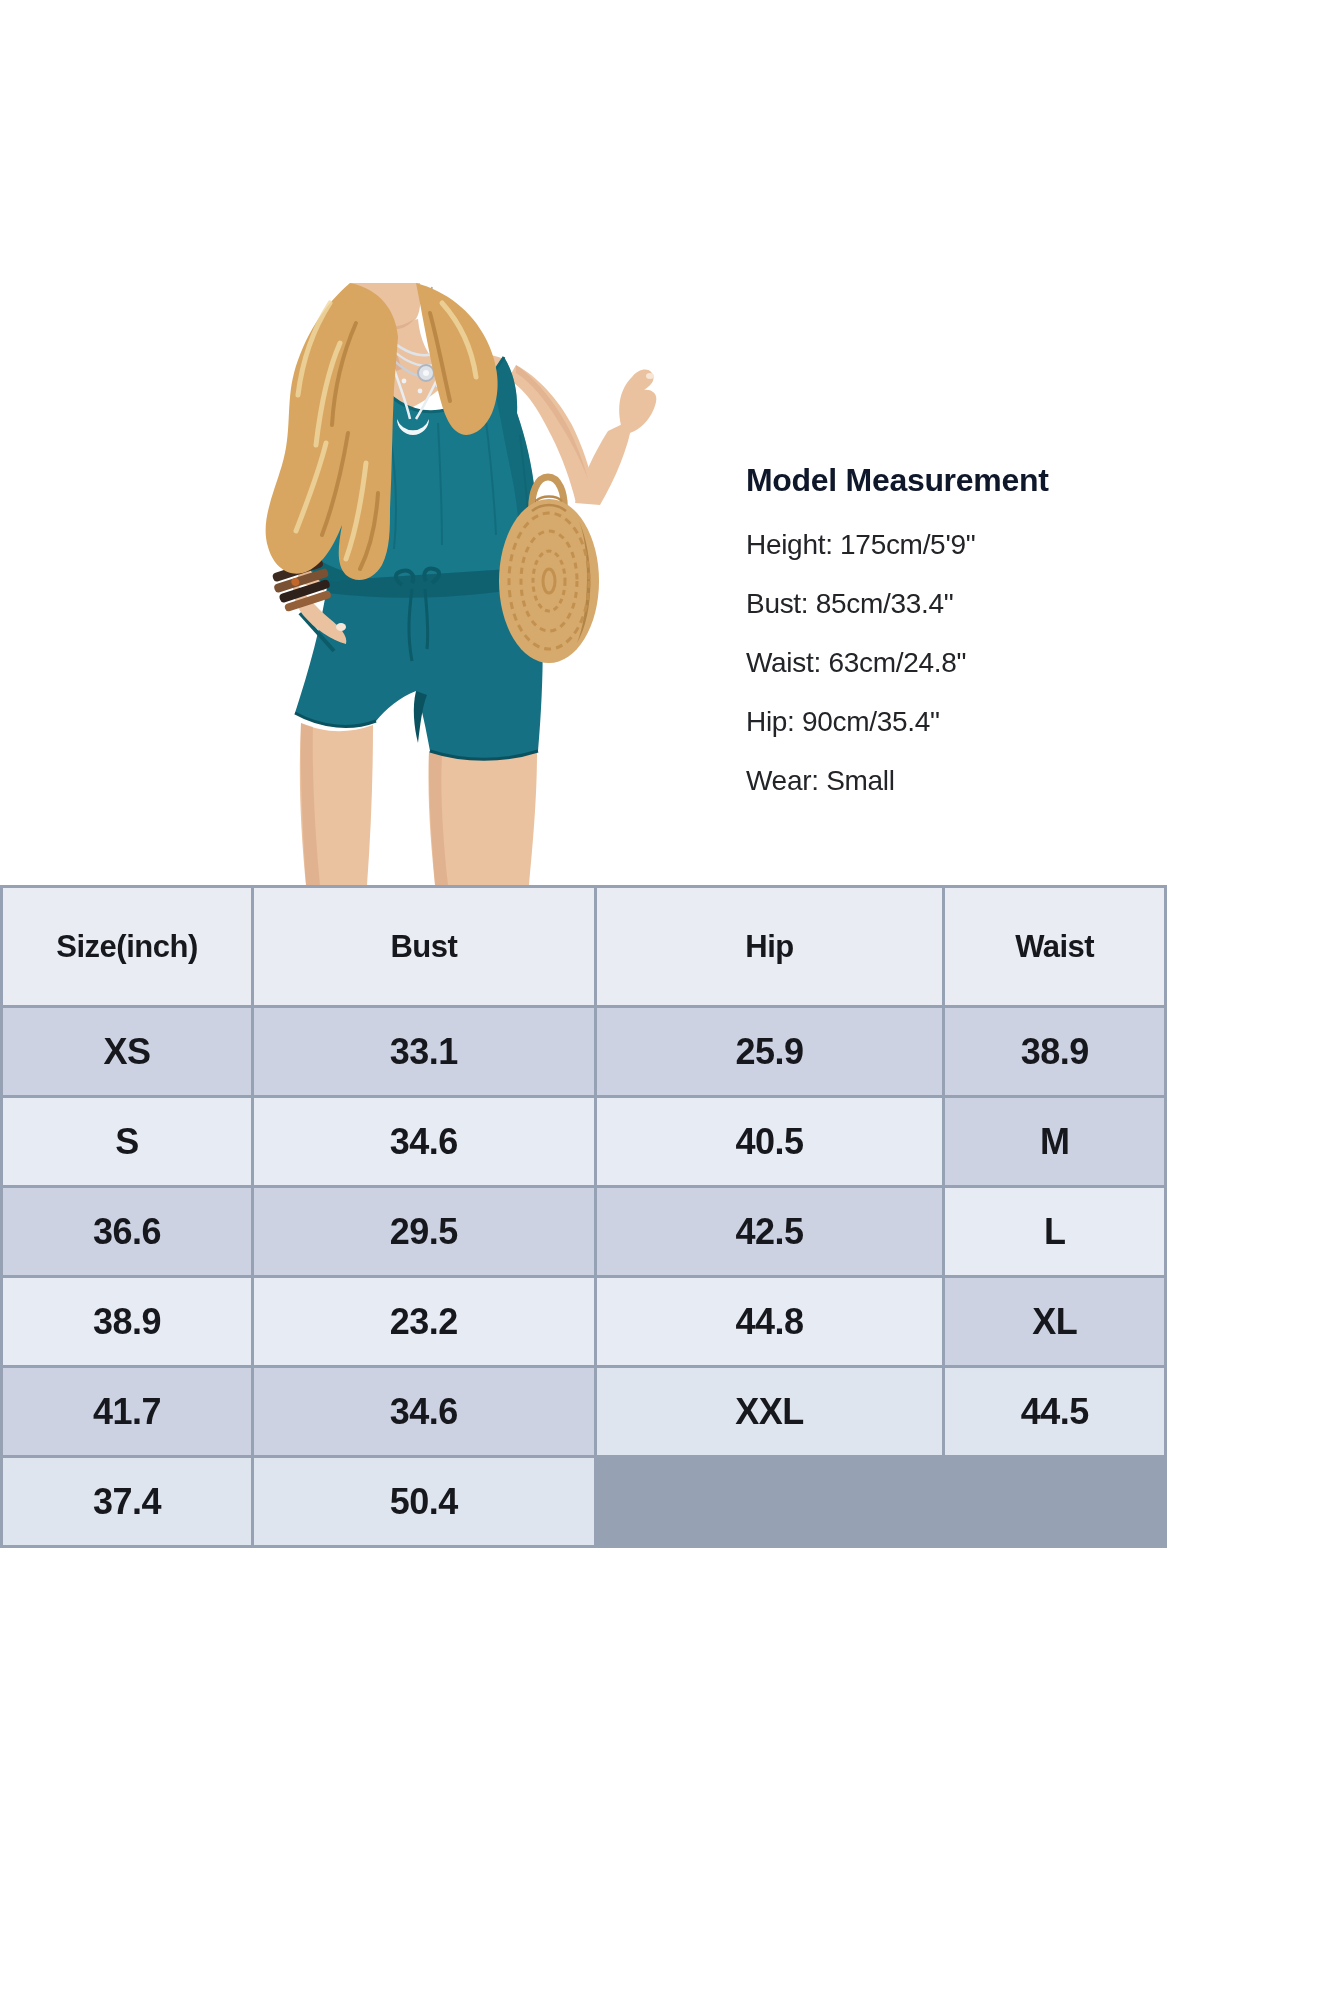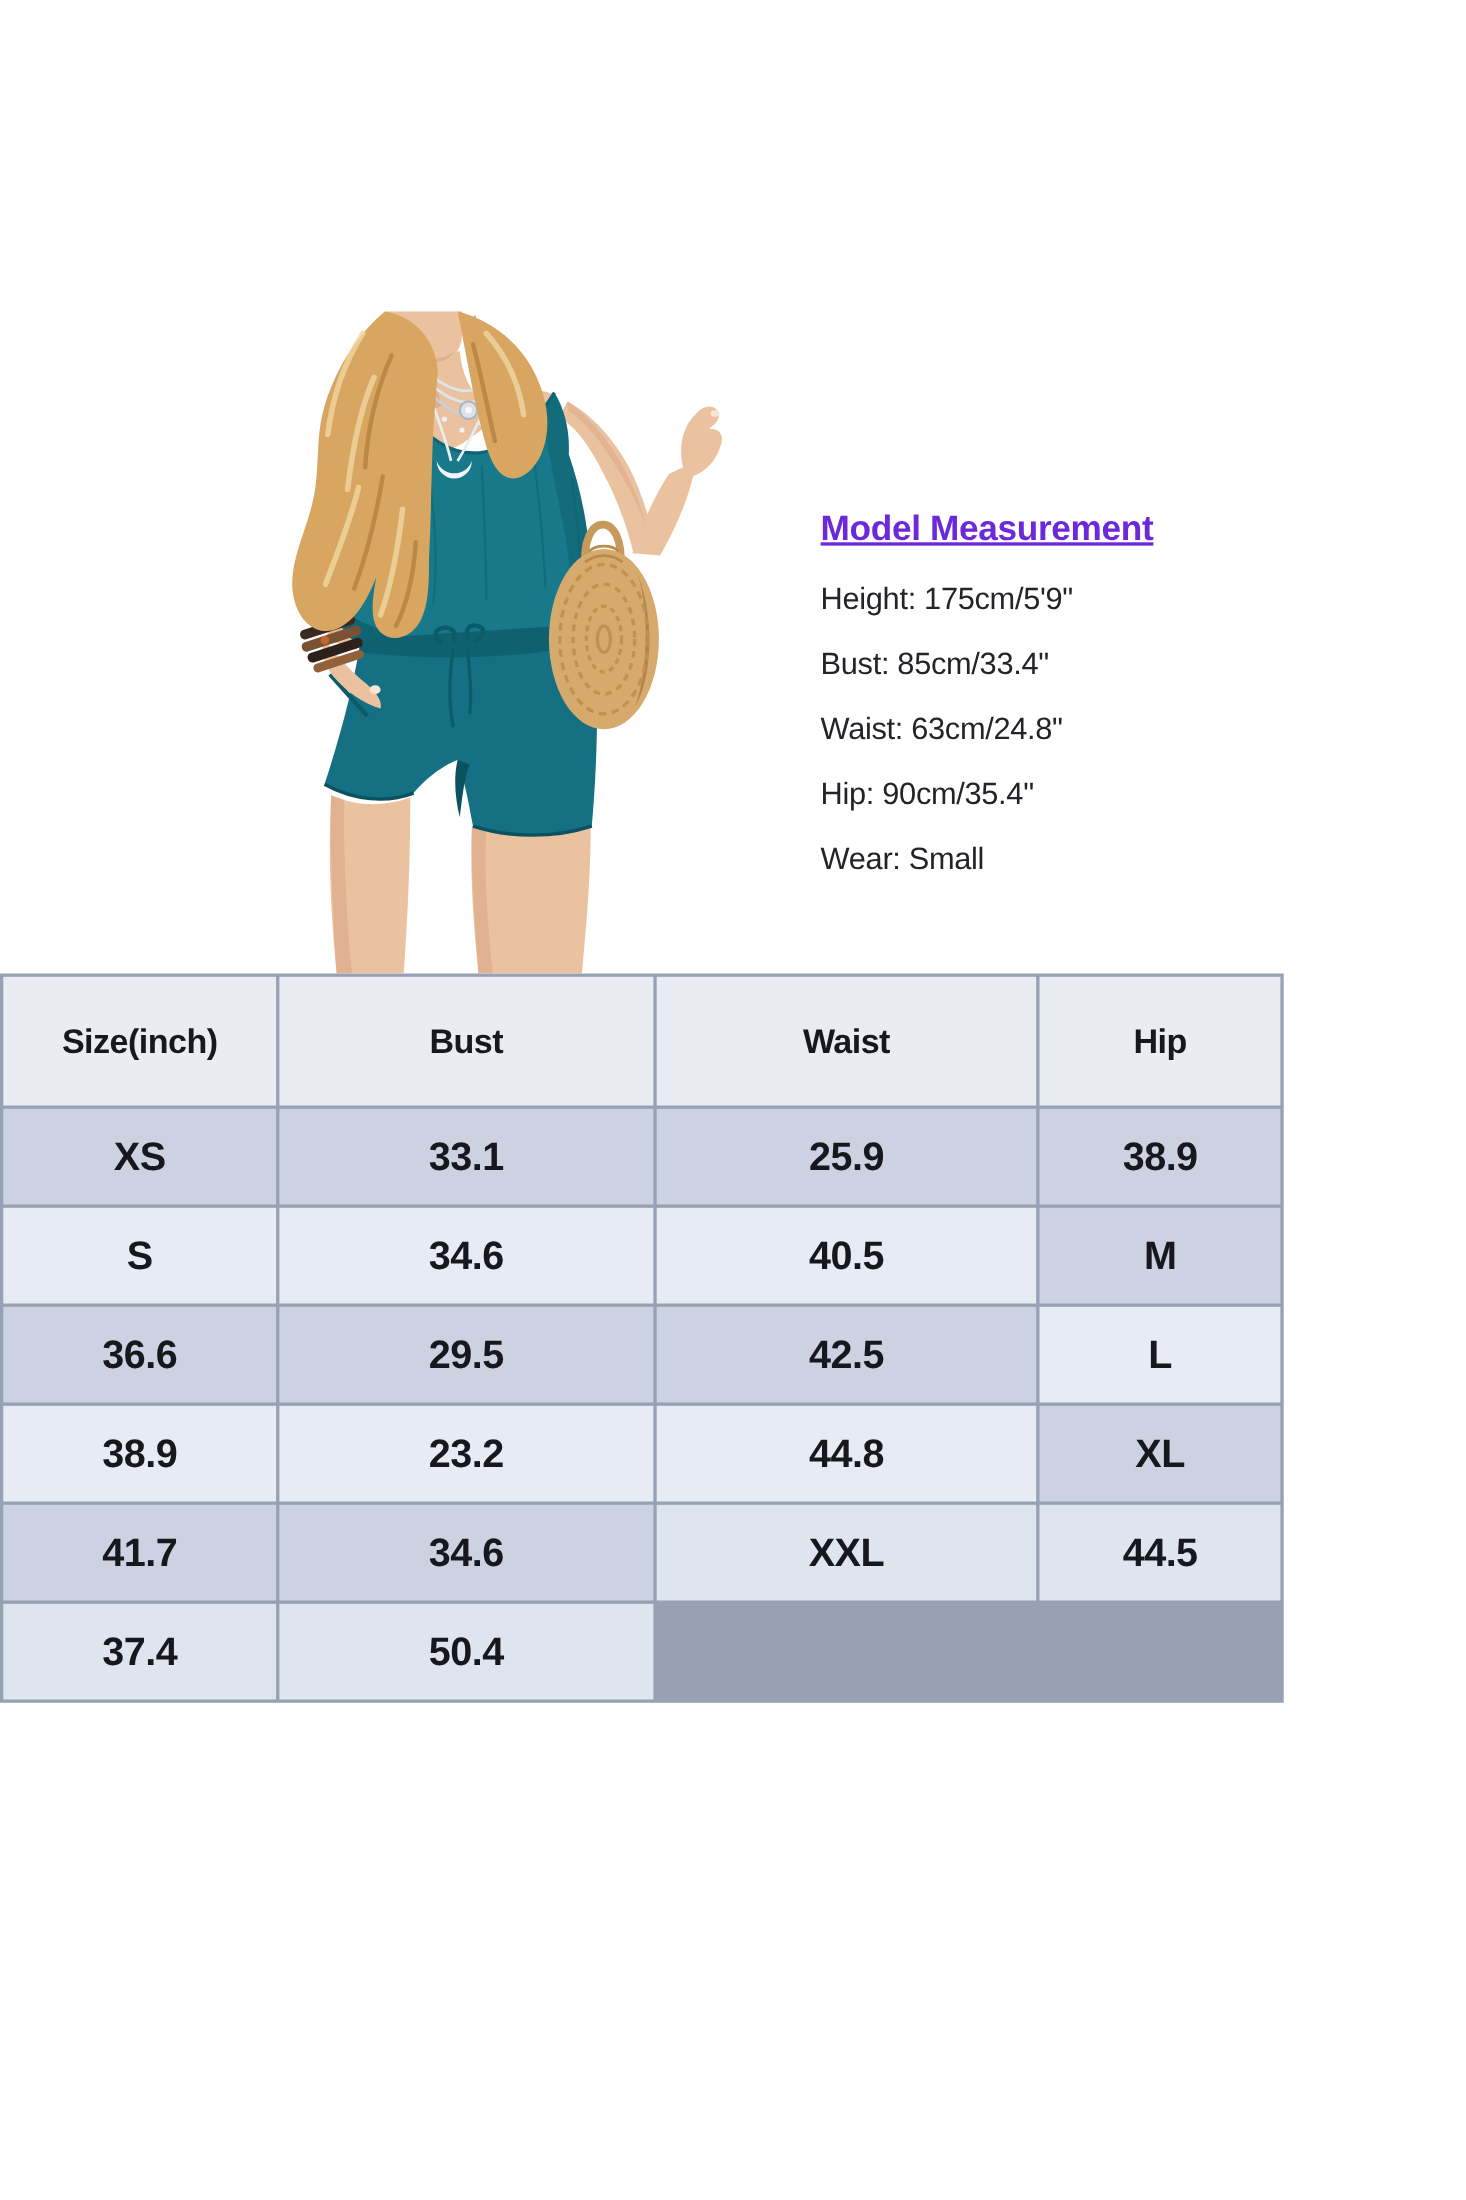--- a/index.html
+++ b/index.html
@@ -9,21 +9,21 @@
     position:relative;overflow:hidden;
   }
   .canvas{position:absolute;left:0;top:0;width:1333px;height:2000px;background:#ffffff;}
 
   
   .photo{position:absolute;left:180px;top:283px;width:530px;height:602px;}
   .photo svg{display:block;width:100%;height:100%;}
 
   
   .measure{position:absolute;left:746px;top:459px;width:430px;}
-  .m-title{font-size:32px;font-weight:700;color:#6d28d9;height:42px;display:flex;align-items:center;margin-bottom:14px;letter-spacing:-0.3px;text-decoration:underline;}
+  .m-title{font-size:32px;font-weight:700;color:#0f172a;height:42px;display:flex;align-items:center;margin-bottom:14px;letter-spacing:-0.3px;}
   .m-line{font-size:28px;color:#222428;height:59px;display:flex;align-items:center;letter-spacing:-0.3px;white-space:pre;}
 
   
   .size-table{
     position:absolute;left:0;top:885px;width:1167px;height:663px;
     display:grid;
     grid-template-columns:287fr 393fr 400fr 253fr;
     grid-template-rows:117px repeat(6, 87px);
     gap:3px;padding:3px;box-sizing:border-box;
     background:#97a1b4;
@@ -181,22 +181,22 @@
     <div class="m-line">Height: 175cm/5'9"</div>
     <div class="m-line">Bust: 85cm/33.4"</div>
     <div class="m-line">Waist: 63cm/24.8"</div>
     <div class="m-line">Hip: 90cm/35.4"</div>
     <div class="m-line">Wear: Small</div>
   </div>
 
   <div class="size-table">
     <div class="cell head">Size(inch)</div>
     <div class="cell head">Bust</div>
+    <div class="cell head">Hip</div>
     <div class="cell head">Waist</div>
-    <div class="cell head">Hip</div>
 
     <div class="cell row-odd">XS</div>
     <div class="cell row-odd">33.1</div>
     <div class="cell row-odd">25.9</div>
     <div class="cell row-odd">38.9</div>
 
     <div class="cell row-even">S</div>
     <div class="cell row-even">34.6</div>
     <div class="cell row-even">40.5</div>
 

